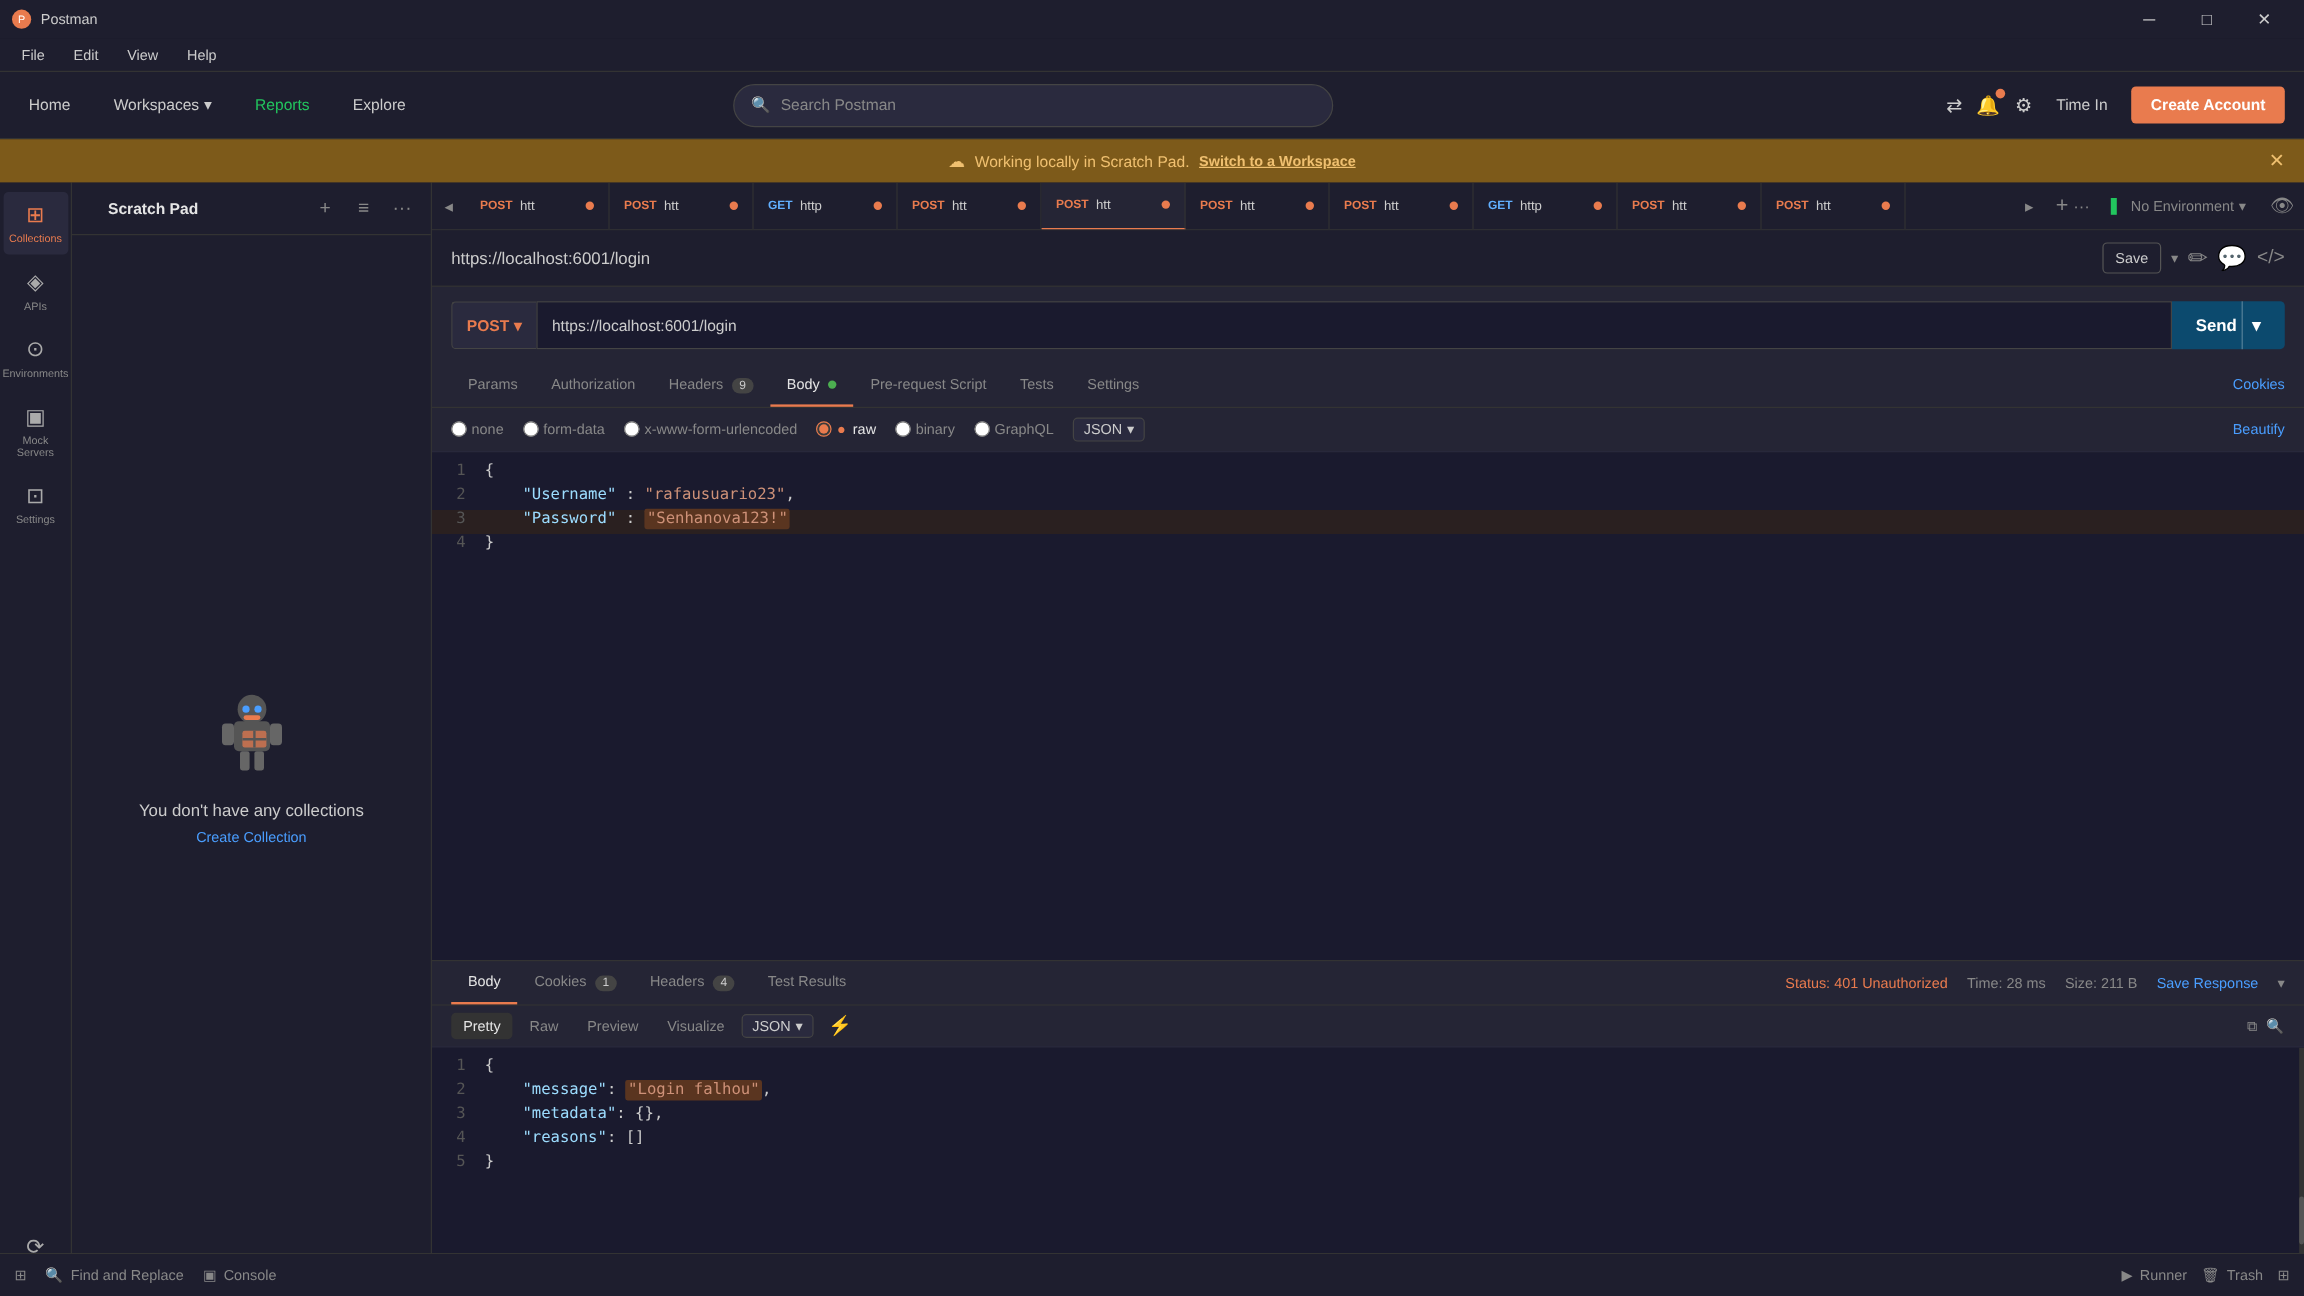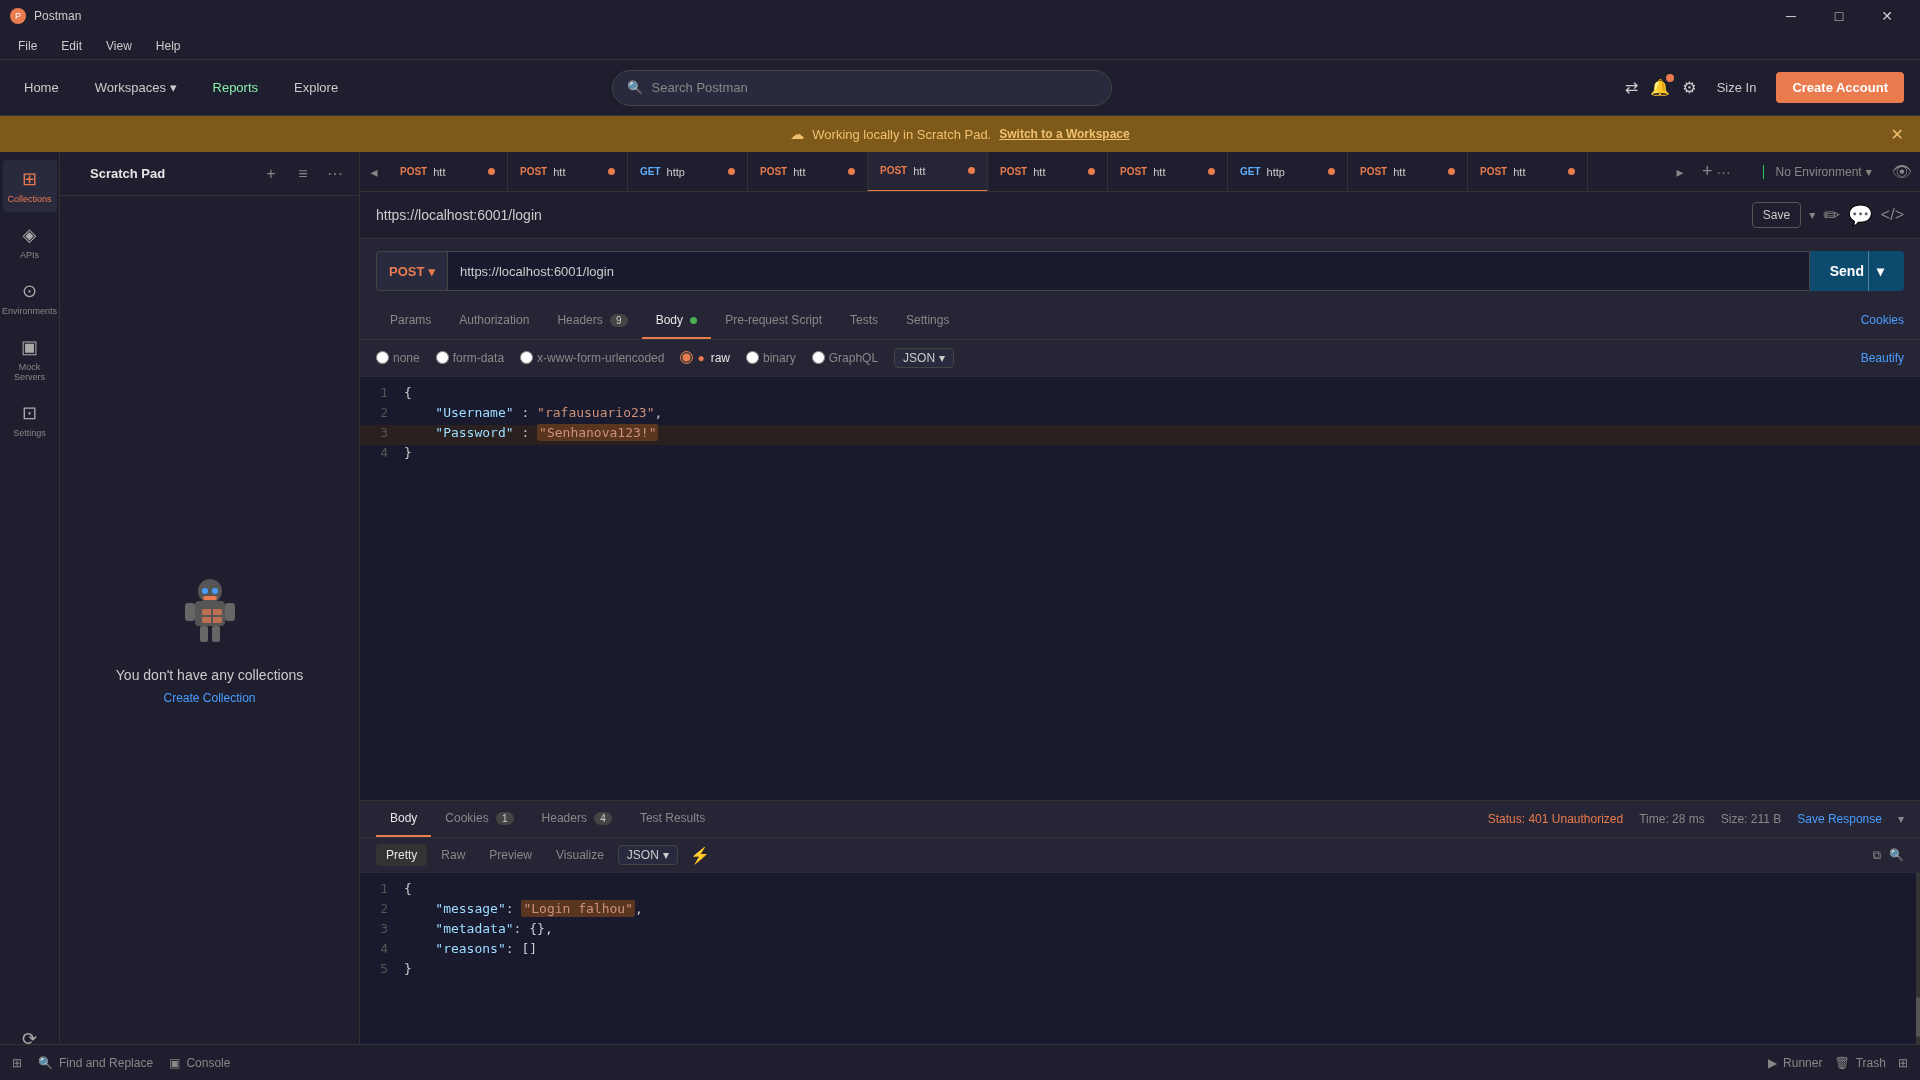--- a/index.html
+++ b/index.html
@@ -14,21 +14,21 @@
     .titlebar-btn { background: none; border: none; color: #ccc; width: 46px; height: 32px; cursor: pointer; font-size: 14px; display: flex; align-items: center; justify-content: center; }
 
     
     #menubar { background: #1e1e2e; height: 28px; display: flex; align-items: center; padding: 0 8px; gap: 4px; border-bottom: 1px solid #333; }
     .menu-item { padding: 4px 10px; cursor: pointer; color: #ccc; border-radius: 3px; font-size: 12px; }
 
     
     #topnav { background: #1e1e2e; height: 56px; display: flex; align-items: center; padding: 0 16px; gap: 20px; border-bottom: 1px solid #333; }
     #home-btn { color: #ccc; font-size: 13px; cursor: pointer; padding: 4px 8px; }
     #workspaces-btn { color: #ccc; font-size: 13px; cursor: pointer; padding: 4px 8px; display: flex; align-items: center; gap: 4px; }
-    #reports-btn { color: #86efac; font-size: 13px; cursor: pointer; padding: 4px 8px; }
+    #reports-btn { color: #22c55e; font-size: 13px; cursor: pointer; padding: 4px 8px; }
     #explore-btn { color: #ccc; font-size: 13px; cursor: pointer; padding: 4px 8px; }
     #search-bar { flex: 1; max-width: 500px; margin: 0 auto; background: #2a2a3e; border: 1px solid #444; border-radius: 20px; height: 36px; display: flex; align-items: center; padding: 0 14px; gap: 8px; cursor: text; }
     #search-icon { color: #888; font-size: 13px; }
     #search-text { color: #888; font-size: 13px; }
     #nav-right { display: flex; align-items: center; gap: 12px; margin-left: auto; }
     .nav-icon { color: #ccc; font-size: 16px; cursor: pointer; position: relative; }
     #bell-badge { position: absolute; top: -4px; right: -4px; background: #e97b4e; border-radius: 50%; width: 8px; height: 8px; }
     #signin-btn { color: #ccc; font-size: 13px; cursor: pointer; padding: 4px 8px; }
     #create-account-btn { background: #e97b4e; color: white; border: none; border-radius: 4px; padding: 8px 16px; font-size: 13px; cursor: pointer; font-weight: 600; }
 
@@ -188,21 +188,21 @@
   <span id="reports-btn">Reports</span>
   <span id="explore-btn">Explore</span>
   <div id="search-bar">
     <span id="search-icon">🔍</span>
     <span id="search-text">Search Postman</span>
   </div>
   <div id="nav-right">
     <span class="nav-icon">⇄</span>
     <span class="nav-icon" style="position:relative;">🔔<span id="bell-badge"></span></span>
     <span class="nav-icon">⚙</span>
-    <span id="signin-btn">Size In</span>
+    <span id="signin-btn">Time In</span>
     <button id="create-account-btn">Create Account</button>
   </div>
 </div>
 
 <div id="banner">
   <span style="color:#f0c070; font-size:14px;">☁</span>
   <span id="banner-text">Working locally in Scratch Pad.</span>
   <span id="banner-link">Switch to a Workspace</span>
   <span id="banner-close">✕</span>
 </div>
@@ -324,21 +324,21 @@
           <span class="tab-name">htt</span>
           <span class="tab-dot"></span>
         </div>
       </div>
       <div id="tab-nav-right">▸</div>
       <div id="tab-actions">
         <span id="tab-add-btn">+</span>
         <span id="tab-more-btn">···</span>
       </div>
 
-      <div style="display:flex;align-items:flex-end;gap:4px;padding:0 12px;border-left:1px solid #22c55e;margin-left:24px;">
+      <div style="display:flex;align-items:flex-end;gap:4px;padding:0 12px;border-left:5px solid #22c55e;margin-left:9px;">
         <span style="font-size:12px;color:#888;">No Environment</span>
         <span style="color:#888;font-size:12px;">▾</span>
       </div>
       <span style="color:#888;font-size:16px;padding:0 8px;cursor:pointer;">👁</span>
     </div>
 
     <div id="request-bar">
       <span id="request-url">https://localhost:6001/login</span>
       <div id="request-bar-right">
         <button class="req-bar-btn">Save</button>

